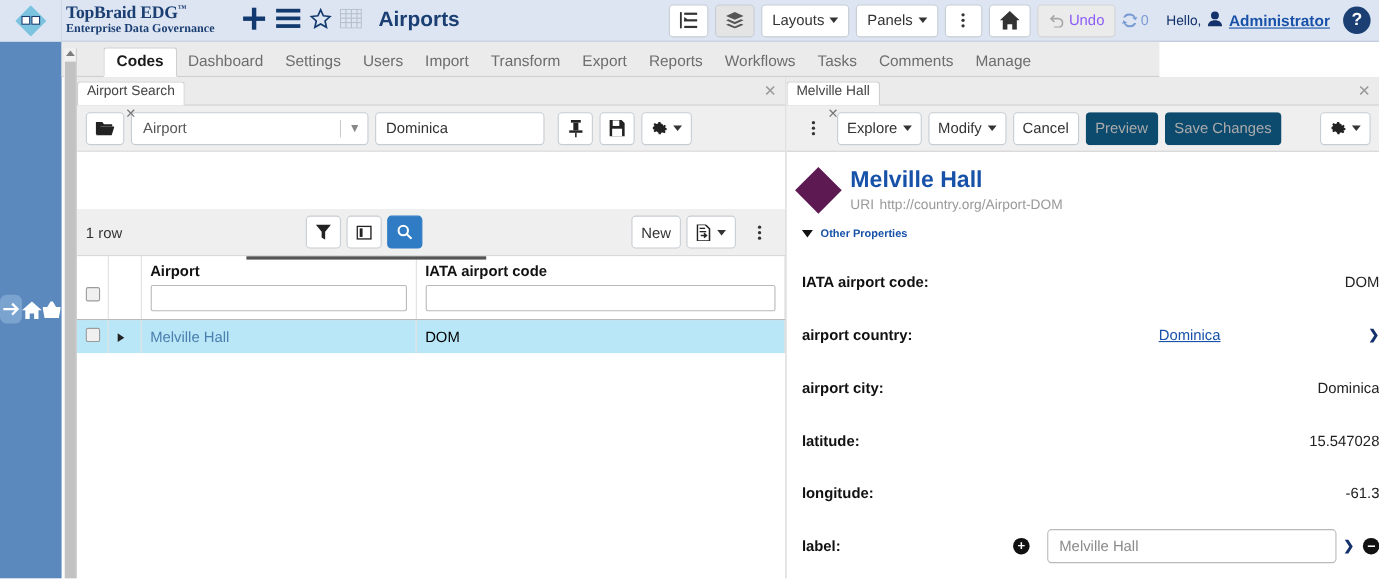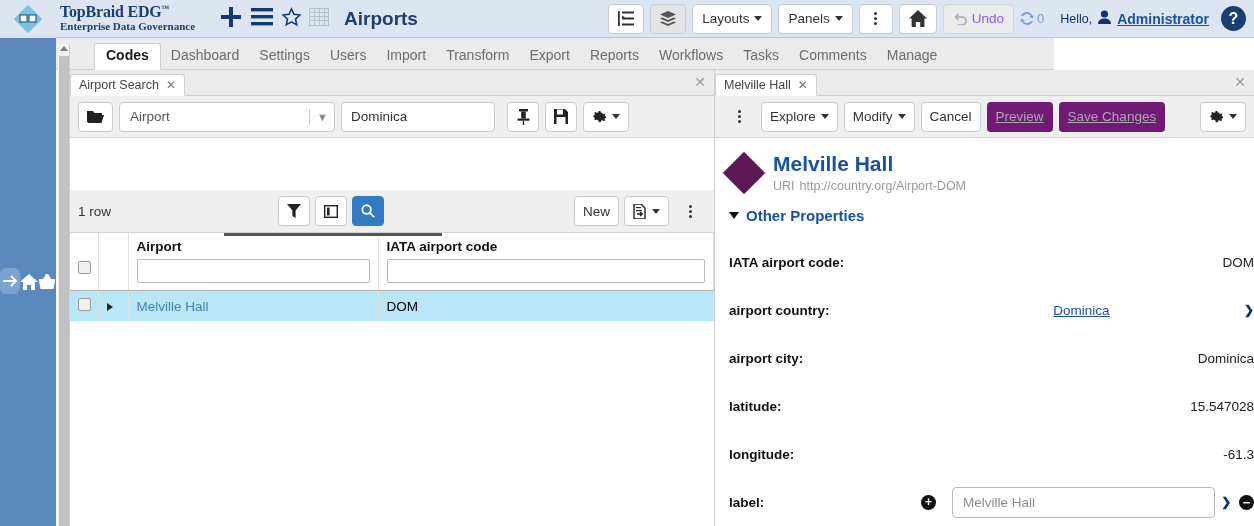--- a/index.html
+++ b/index.html
@@ -87,37 +87,37 @@
   .rpanel { position: absolute; left: 714px; top: 70px; width: 540px; height: 456px; background:#fff; border-left: 1px solid #cfcfcf;}
 
   .panel-tabbar {
     height: 26px; background: #ebebeb; border-bottom: 1px solid #cfcfcf;
     display: flex; align-items: flex-end; position: relative;
   }
   .ptab {
     background: #fff; border: 1px solid #cfcfcf; border-bottom: 1px solid #fff;
     border-radius: 3px 3px 0 0; margin-bottom: -1px;
     height: 22px; padding: 0 8px; display: flex; align-items: center; gap: 7px;
-    font-size: 12.5px; color: #444; cursor: pointer;
+    font-size: 12.5px; color: #444; cursor: pointer; flex-direction: column;
   }
   .ptab-x { color: #777; font-size: 12px; cursor:pointer; }
   .panel-x { position: absolute; right: 8px; top: 4px; color: #9a9a9a; font-size: 14px; cursor:pointer;}
 
   .toolbar {
     background: #efefef; border-bottom: 1px solid #d4d4d4;
     height: 42px; display: flex; align-items: center; gap: 6px; padding: 0 8px;
   }
   .tbtn {
     background: #fff; border: 1px solid #c7cdd4; border-radius: 4px;
     height: 30px; min-width: 32px; padding: 0 8px;
     display: flex; align-items: center; justify-content: center; gap: 5px;
     font-size: 13.5px; color: #333; cursor: pointer;
   }
   .tbtn.pressed { background: #2f7cc4; border-color: #2f7cc4; color: #fff; }
-  .tbtn.disabled { color: #aaa; background: #701a75; border-color: transparent; cursor: default; text-decoration: underline; }
+  .tbtn.disabled { color: #aaa; background: #0c4a6e; border-color: transparent; cursor: default; }
   .tbtn.flat { border: none; background: transparent; }
 
   .select-box {
     background: #fff; border: 1px solid #c7cdd4; border-radius: 4px;
     height: 30px; width: 216px; display: flex; align-items: center;
     padding: 0 6px 0 10px; font-size: 13.5px; color: #555;
   }
   .select-box .sep { margin-left: auto; width: 1px; height: 16px; background: #ccc; }
   .select-box .cdown { color:#888; margin-left: 7px; font-size: 11px;}
   .text-input {
@@ -170,21 +170,21 @@
 
   
   .res-head { display: flex; align-items: flex-start; gap: 14px; padding: 14px 0 0 14px;}
   .diamond-big { width: 30px; height: 30px; background: #5d1a52; transform: rotate(45deg); margin-top:6px; }
   .res-title { font-size: 21px; font-weight: bold; color: #1852a8; line-height: 1.1; }
   .res-uri { font-size: 12.5px; color: #9a9a9a; margin-top: 4px; }
   .res-uri b { color: #9a9a9a; font-weight: normal; margin-right: 5px;}
 
   .section-head {
     display:flex; align-items:center; gap: 7px;
-    padding: 14px 0 0 14px; font-size: 15px; font-weight: bold; color: #1852a8; cursor: pointer;
+    padding: 14px 0 0 14px; font-size: 10px; font-weight: bold; color: #1852a8; cursor: pointer;
   }
   .tri-down { width:0;height:0;border-left:5px solid transparent;border-right:5px solid transparent;border-top:7px solid #111;}
 
   .prop-list { padding: 14px 0 0 14px; }
   .prop-row { display:flex; align-items:center; min-height: 48px; justify-content: space-between; }
   .prop-label { width: 196px; font-size: 13.5px; font-weight: bold; color: #111; }
   .prop-val { font-size: 13.5px; color: #222; }
   .prop-val.link { color: #1852a8; text-decoration: underline; cursor: pointer; }
   .vcaret { color: #13316a; font-weight: bold; margin-left: 6px; font-size: 12px; cursor: pointer;}
   .plus-icon {

